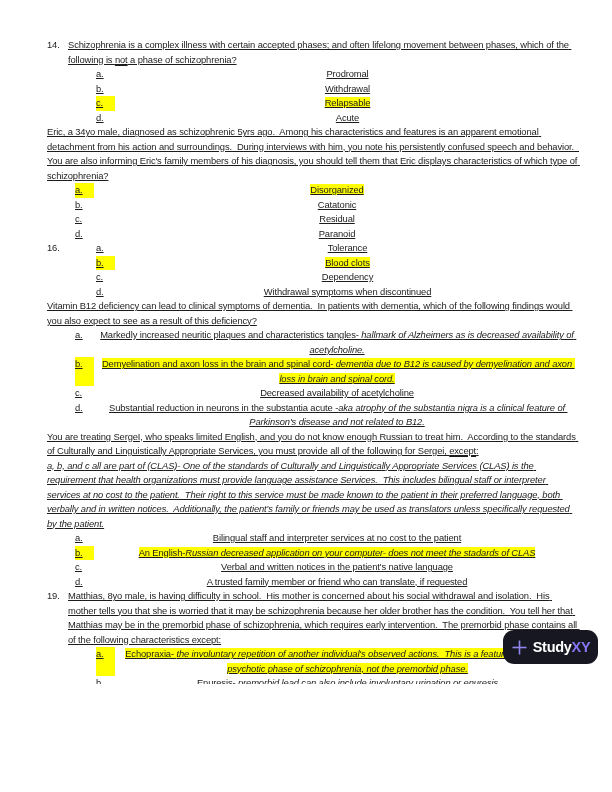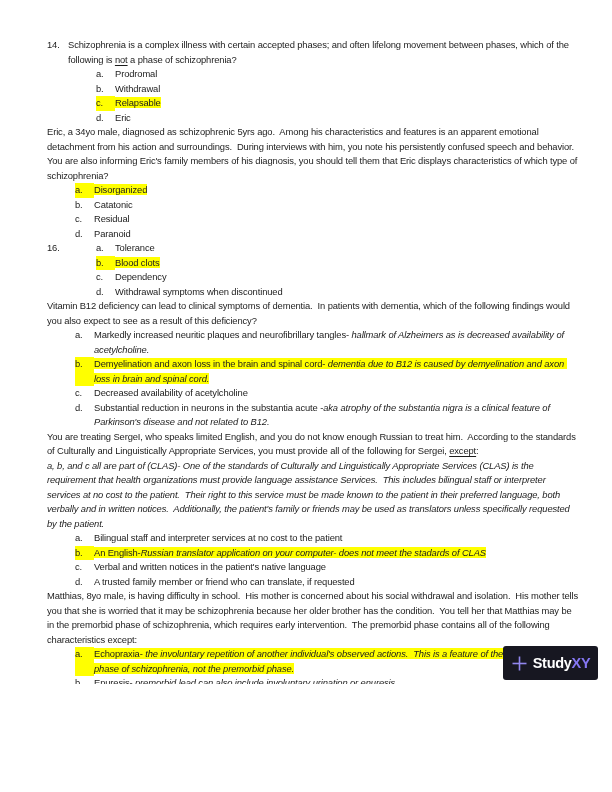--- a/index.html
+++ b/index.html
@@ -16,36 +16,36 @@
     overflow: hidden;
   }
   .content {
     position: absolute;
     top: 38px;
     left: 47px;
     width: 533px;
   }
   .question { display: flex; }
   .qnum { width: 21px; flex: none; }
-  .qbody { flex: 1; min-width: 0; }
+  .qbody { flex: 1; min-width: 0; text-decoration: underline; }
   .prompt, .explain, .opt-text { white-space: pre-wrap; }
   .option { display: flex; margin-left: 28px; }
   .opt-letter { width: 19px; flex: none; }
-  .opt-text { flex: 1; min-width: 0; }
+  .opt-text { flex: 1; min-width: 0; text-align: center; }
   .seg.i { font-style: italic; }
   .seg.u { text-decoration: underline; text-underline-offset: 1.5px; }
   .hl { background: var(--hl, #ffff00); }
   .logo {
     position: absolute;
     right: 14px;
-    bottom: 4px;
+    bottom: 20px;
     width: 95px;
     height: 34px;
     background: var(--logo-bg, #171721);
-    border-radius: 3px;
+    border-radius: 11px;
     display: flex;
     align-items: center;
     justify-content: center;
     gap: 5px;
   }
   .logo-plus { display: flex; align-items: center; }
   .logo-text {
     font-size: 14.5px;
     font-weight: bold;
     letter-spacing: -0.3px;
@@ -71,21 +71,21 @@
             <div class="option">
               <span class="opt-letter">b.</span>
               <span class="opt-text"><span class="seg">Withdrawal</span></span>
             </div>
             <div class="option">
               <span class="opt-letter hl">c.</span>
               <span class="opt-text"><span class="seg hl">Relapsable</span></span>
             </div>
             <div class="option">
               <span class="opt-letter">d.</span>
-              <span class="opt-text"><span class="seg">Eric</span></span>
+              <span class="opt-text"><span class="seg">Acute</span></span>
             </div>
           </div>
         </div>
       </div>
       <div class="question">
         <div class="qbody">
           <div class="prompt"><span class="seg">Eric, a 34yo male, diagnosed as schizophrenic 5yrs ago.  Among his characteristics and features is an apparent emotional detachment from his action and surroundings.  During interviews with him, you note his persistently confused speech and behavior.  You are also informing Eric's family members of his diagnosis, you should tell them that Eric displays characteristics of which type of schizophrenia?</span></div>
           <div>
             <div class="option">
               <span class="opt-letter hl">a.</span>
@@ -128,21 +128,21 @@
             </div>
           </div>
         </div>
       </div>
       <div class="question">
         <div class="qbody">
           <div class="prompt"><span class="seg">Vitamin B12 deficiency can lead to clinical symptoms of dementia.  In patients with dementia, which of the following findings would you also expect to see as a result of this deficiency?</span></div>
           <div>
             <div class="option">
               <span class="opt-letter">a.</span>
-              <span class="opt-text"><span class="seg">Markedly increased neuritic plaques and neurofibrillary tangles- </span><span class="seg i">hallmark of Alzheimers as is decreased availability of acetylcholine.</span></span>
+              <span class="opt-text"><span class="seg">Markedly increased neuritic plaques and characteristics tangles- </span><span class="seg i">hallmark of Alzheimers as is decreased availability of acetylcholine.</span></span>
             </div>
             <div class="option">
               <span class="opt-letter hl">b.</span>
               <span class="opt-text"><span class="seg hl">Demyelination and axon loss in the brain and spinal cord- </span><span class="seg i hl">dementia due to B12 is caused by demyelination and axon loss in brain and spinal cord.</span></span>
             </div>
             <div class="option">
               <span class="opt-letter">c.</span>
               <span class="opt-text"><span class="seg">Decreased availability of acetylcholine</span></span>
             </div>
             <div class="option">
@@ -156,34 +156,35 @@
         <div class="qbody">
           <div class="prompt"><span class="seg">You are treating SergeI, who speaks limited English, and you do not know enough Russian to treat him.  According to the standards of Culturally and Linguistically Appropriate Services, you must provide all of the following for Sergei, </span><span class="seg u">except</span><span class="seg">:</span></div>
           <div class="explain"><span class="seg i">a, b, and c all are part of (CLAS)- One of the standards of Culturally and Linguistically Appropriate Services (CLAS) is the requirement that health organizations must provide language assistance Services.  This includes bilingual staff or interpreter services at no cost to the patient.  Their right to this service must be made known to the patient in their preferred language, both verbally and in written notices.  Additionally, the patient's family or friends may be used as translators unless specifically requested by the patient.</span></div>
           <div>
             <div class="option">
               <span class="opt-letter">a.</span>
               <span class="opt-text"><span class="seg">Bilingual staff and interpreter services at no cost to the patient</span></span>
             </div>
             <div class="option">
               <span class="opt-letter hl">b.</span>
-              <span class="opt-text"><span class="seg hl">An English-</span><span class="seg i hl">Russian translator application on your computer- does not meet the stadards of CLAS</span></span>
+              <span class="opt-text"><span class="seg hl">An English-</span><span class="seg i hl">Russian decreased application on your computer- does not meet the stadards of CLAS</span></span>
             </div>
             <div class="option">
               <span class="opt-letter">c.</span>
               <span class="opt-text"><span class="seg">Verbal and written notices in the patient's native language</span></span>
             </div>
             <div class="option">
               <span class="opt-letter">d.</span>
               <span class="opt-text"><span class="seg">A trusted family member or friend who can translate, if requested</span></span>
             </div>
           </div>
         </div>
       </div>
       <div class="question">
+        <span class="qnum">19.</span>
         <div class="qbody">
           <div class="prompt"><span class="seg">Matthias, 8yo male, is having difficulty in school.  His mother is concerned about his social withdrawal and isolation.  His mother tells you that she is worried that it may be schizophrenia because her older brother has the condition.  You tell her that Matthias may be in the premorbid phase of schizophrenia, which requires early intervention.  The premorbid phase contains all of the following characteristics except:</span></div>
           <div>
             <div class="option">
               <span class="opt-letter hl">a.</span>
               <span class="opt-text"><span class="seg hl">Echopraxia- </span><span class="seg i hl">the involuntary repetition of another individual's observed actions.  This is a feature of the acute or psychotic phase of schizophrenia, not the premorbid phase.</span></span>
             </div>
             <div class="option">
               <span class="opt-letter">b.</span>
               <span class="opt-text"><span class="seg">Enuresis- </span><span class="seg i">premorbid lead can also include involuntary urination or enuresis</span></span>

